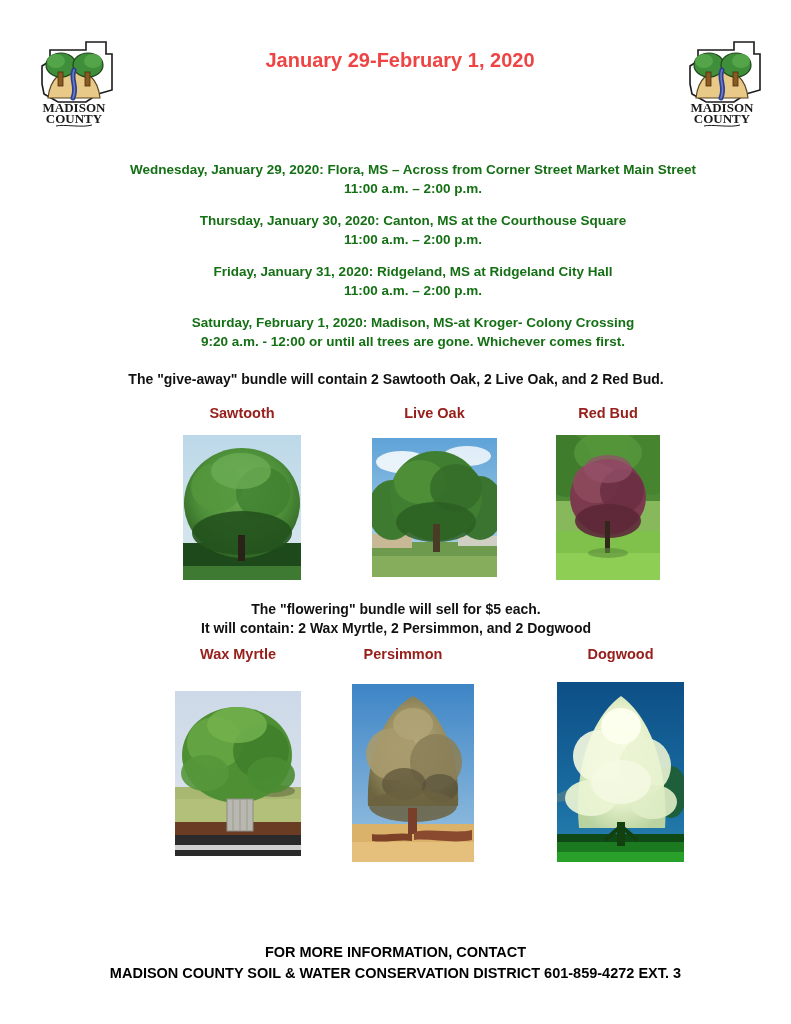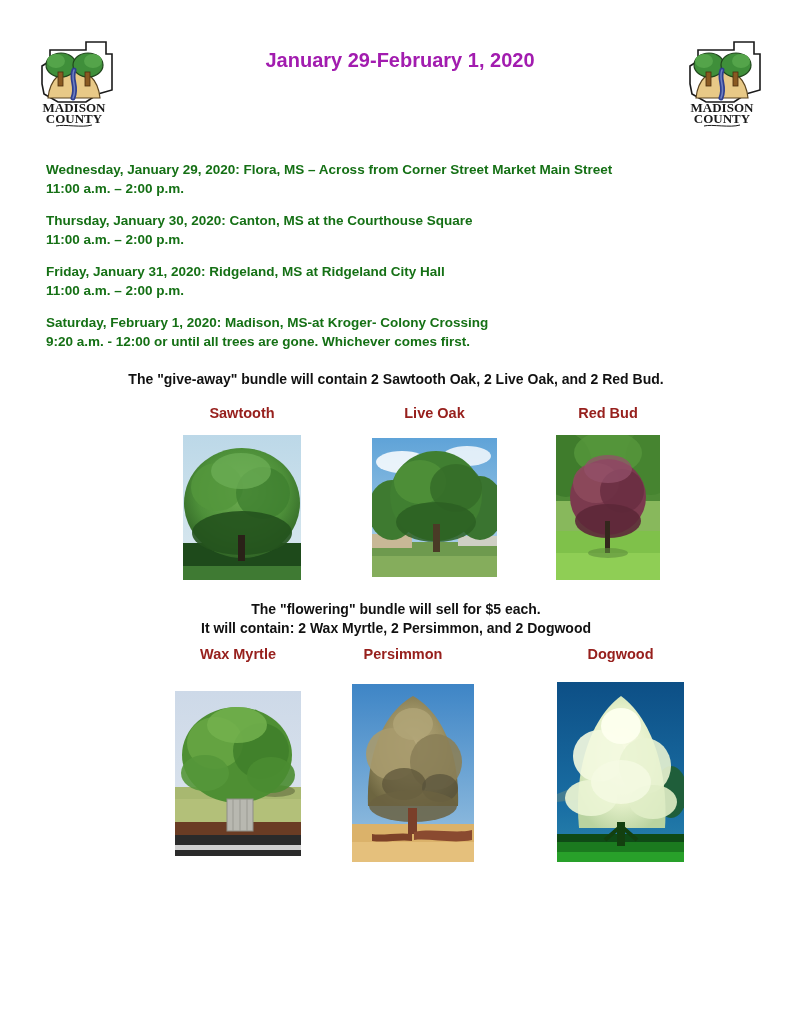--- a/index.html
+++ b/index.html
@@ -43,34 +43,34 @@
     text-align: center;
   }
   .title-line1, .title-line2 {
     color: #136b14;
     font-size: 27px;
     font-weight: bold;
     line-height: 32px;
     letter-spacing: -0.1px;
   }
   .title-line3 {
-    color: #a21caf;
+    color: #ef4444;
     font-size: 20px;
     font-weight: bold;
     line-height: 27px;
     margin-top: 1px;
   }
 
   
   .events {
     position: absolute;
     top: 160px;
-    left: 46px;
+    left: 63px;
     width: 700px;
-    text-align: left;
+    text-align: center;
   }
   .event {
     margin-bottom: 13px;
   }
   .event .ev-line {
     color: #157015;
     font-size: 13.5px;
     font-weight: bold;
     line-height: 19px;
     white-space: nowrap;
@@ -410,14 +410,18 @@
           <ellipse cx="96" cy="120" rx="24" ry="17" fill="#e0edc6" opacity="0.9"></ellipse>
           <ellipse cx="64" cy="100" rx="30" ry="22" fill="#f5fae4" opacity="0.8"></ellipse>
           <rect x="60" y="140" width="8" height="24" fill="#13400f"></rect>
           <path d="M64 144 L48 158 M64 144 L80 158" stroke="#13400f" stroke-width="4" fill="none"></path>
         </svg>
       </div>
     </div>
 
   </div>
 
+  <div class="footer">
+    <div>FOR MORE INFORMATION, CONTACT</div>
+    <div>MADISON COUNTY SOIL &amp; WATER CONSERVATION DISTRICT 601-859-4272 EXT. 3</div>
+  </div>
 
 </div>
 
 </body></html>

